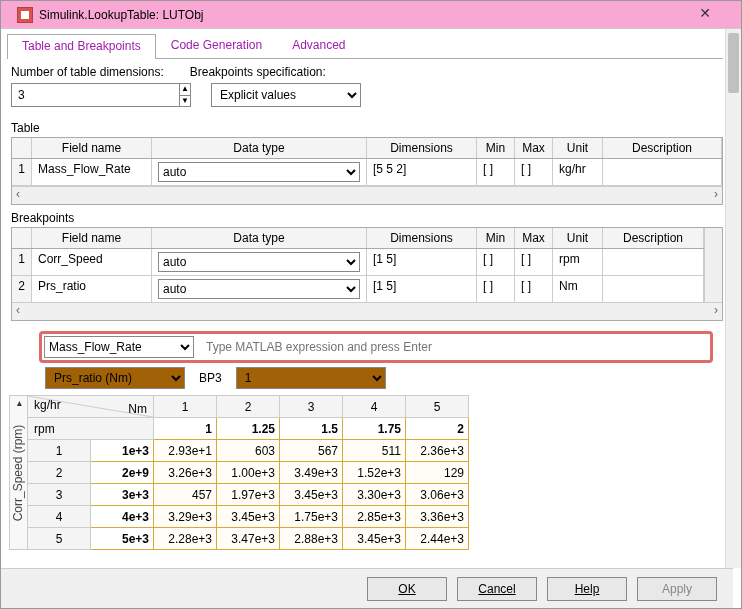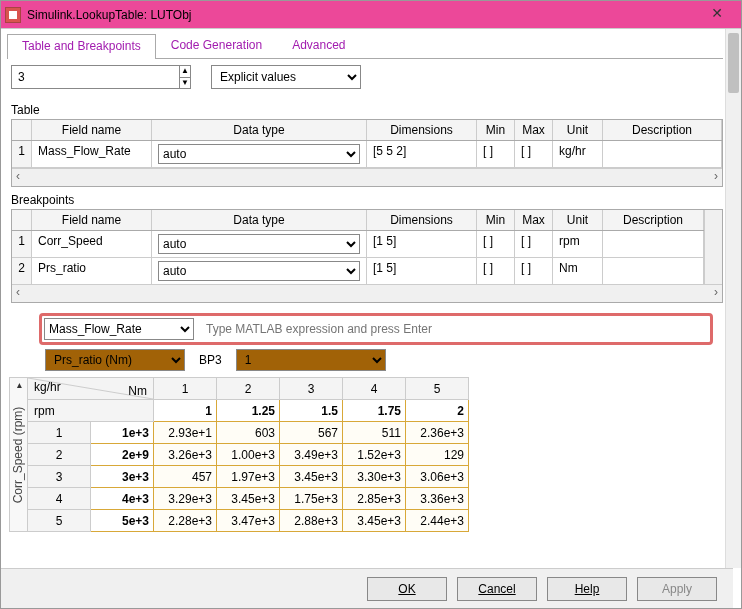--- a/index.html
+++ b/index.html
@@ -1,18 +1,18 @@
 <!DOCTYPE html>
 <html><head>
 <meta charset="utf-8">
 <style>
 * { box-sizing: border-box; margin: 0; padding: 0; font-family: "Segoe UI", Tahoma, sans-serif; font-size: 12px; }
 body { background: #fff; width: 742px; height: 609px; overflow: hidden; border: 1px solid #999; position: relative; }
 
-.titlebar { height: 28px; background: #ec4899; border-bottom: 1px solid #ccc; display: flex; align-items: center; padding: 0 4px; }
+.titlebar { height: 28px; background: #f9a8d4; border-bottom: 1px solid #ccc; display: flex; align-items: center; padding: 0 16px; }
 .titlebar .app-icon { width: 16px; height: 16px; background: #d9534f; border: 1px solid #a94442; margin-right: 6px; position: relative; }
 .titlebar .app-icon::after { content: ""; position: absolute; inset: 3px; background: #fff; }
 .titlebar .title-text { flex: 1; color: #000; }
 .titlebar .close { width: 40px; height: 26px; text-align: center; line-height: 22px; font-size: 14px; color: #333; cursor: pointer; }
 
 .content { position: absolute; top: 28px; left: 0; right: 0; bottom: 40px; padding: 0; overflow: hidden; }
 .scrollbar-right { position: absolute; top: 28px; right: 0; width: 16px; bottom: 40px; background: #f0f0f0; border-left: 1px solid #ddd; }
 .scrollbar-right .thumb { position: absolute; left: 2px; right: 2px; top: 4px; height: 60px; background: #c0c0c0; border-radius: 2px; }
 
 .tabs { display: flex; border-bottom: 1px solid #aaa; height: 26px; margin: 4px 18px 0 6px; }
@@ -89,20 +89,24 @@
 
 <div class="content">
 
   <div class="tabs">
     <div class="tab active">Table and Breakpoints</div>
     <div class="tab">Code Generation</div>
     <div class="tab">Advanced</div>
   </div>
 
   <div class="section">
+    <div class="row-labels">
+      <span>Number of table dimensions:</span>
+      <span>Breakpoints specification:</span>
+    </div>
     <div class="row-inputs">
       <div class="spinner">
         <input value="3" style="">
         <div class="btns">
           <div>▲</div>
           <div>▼</div>
         </div>
       </div>
       <select class="combo" style="width:150px">
         <option>Explicit values</option>

